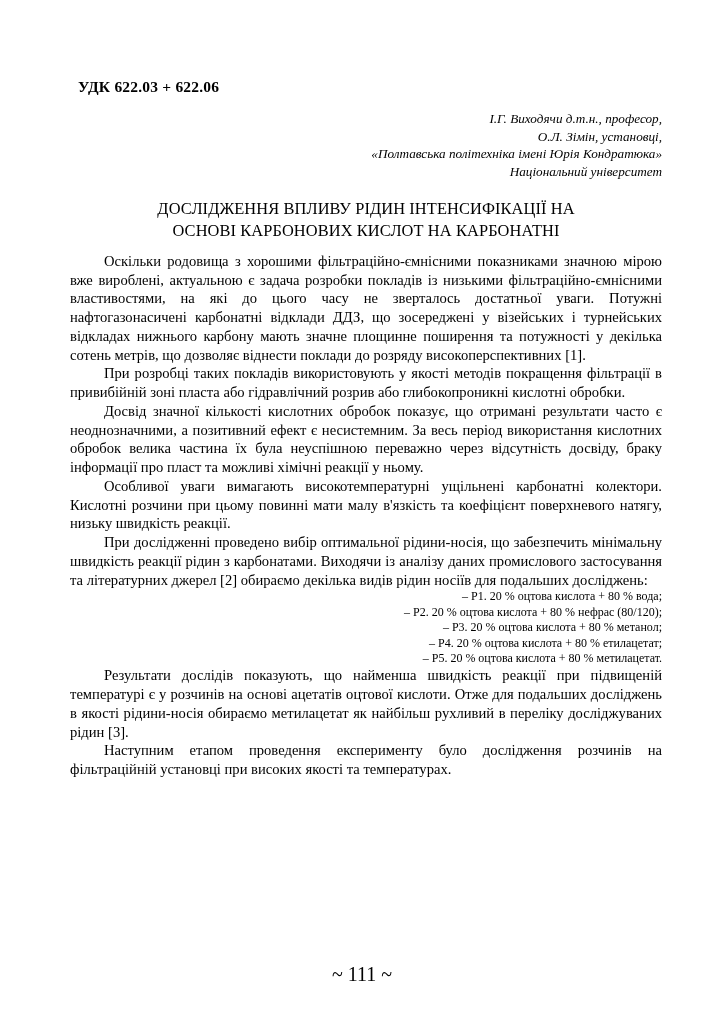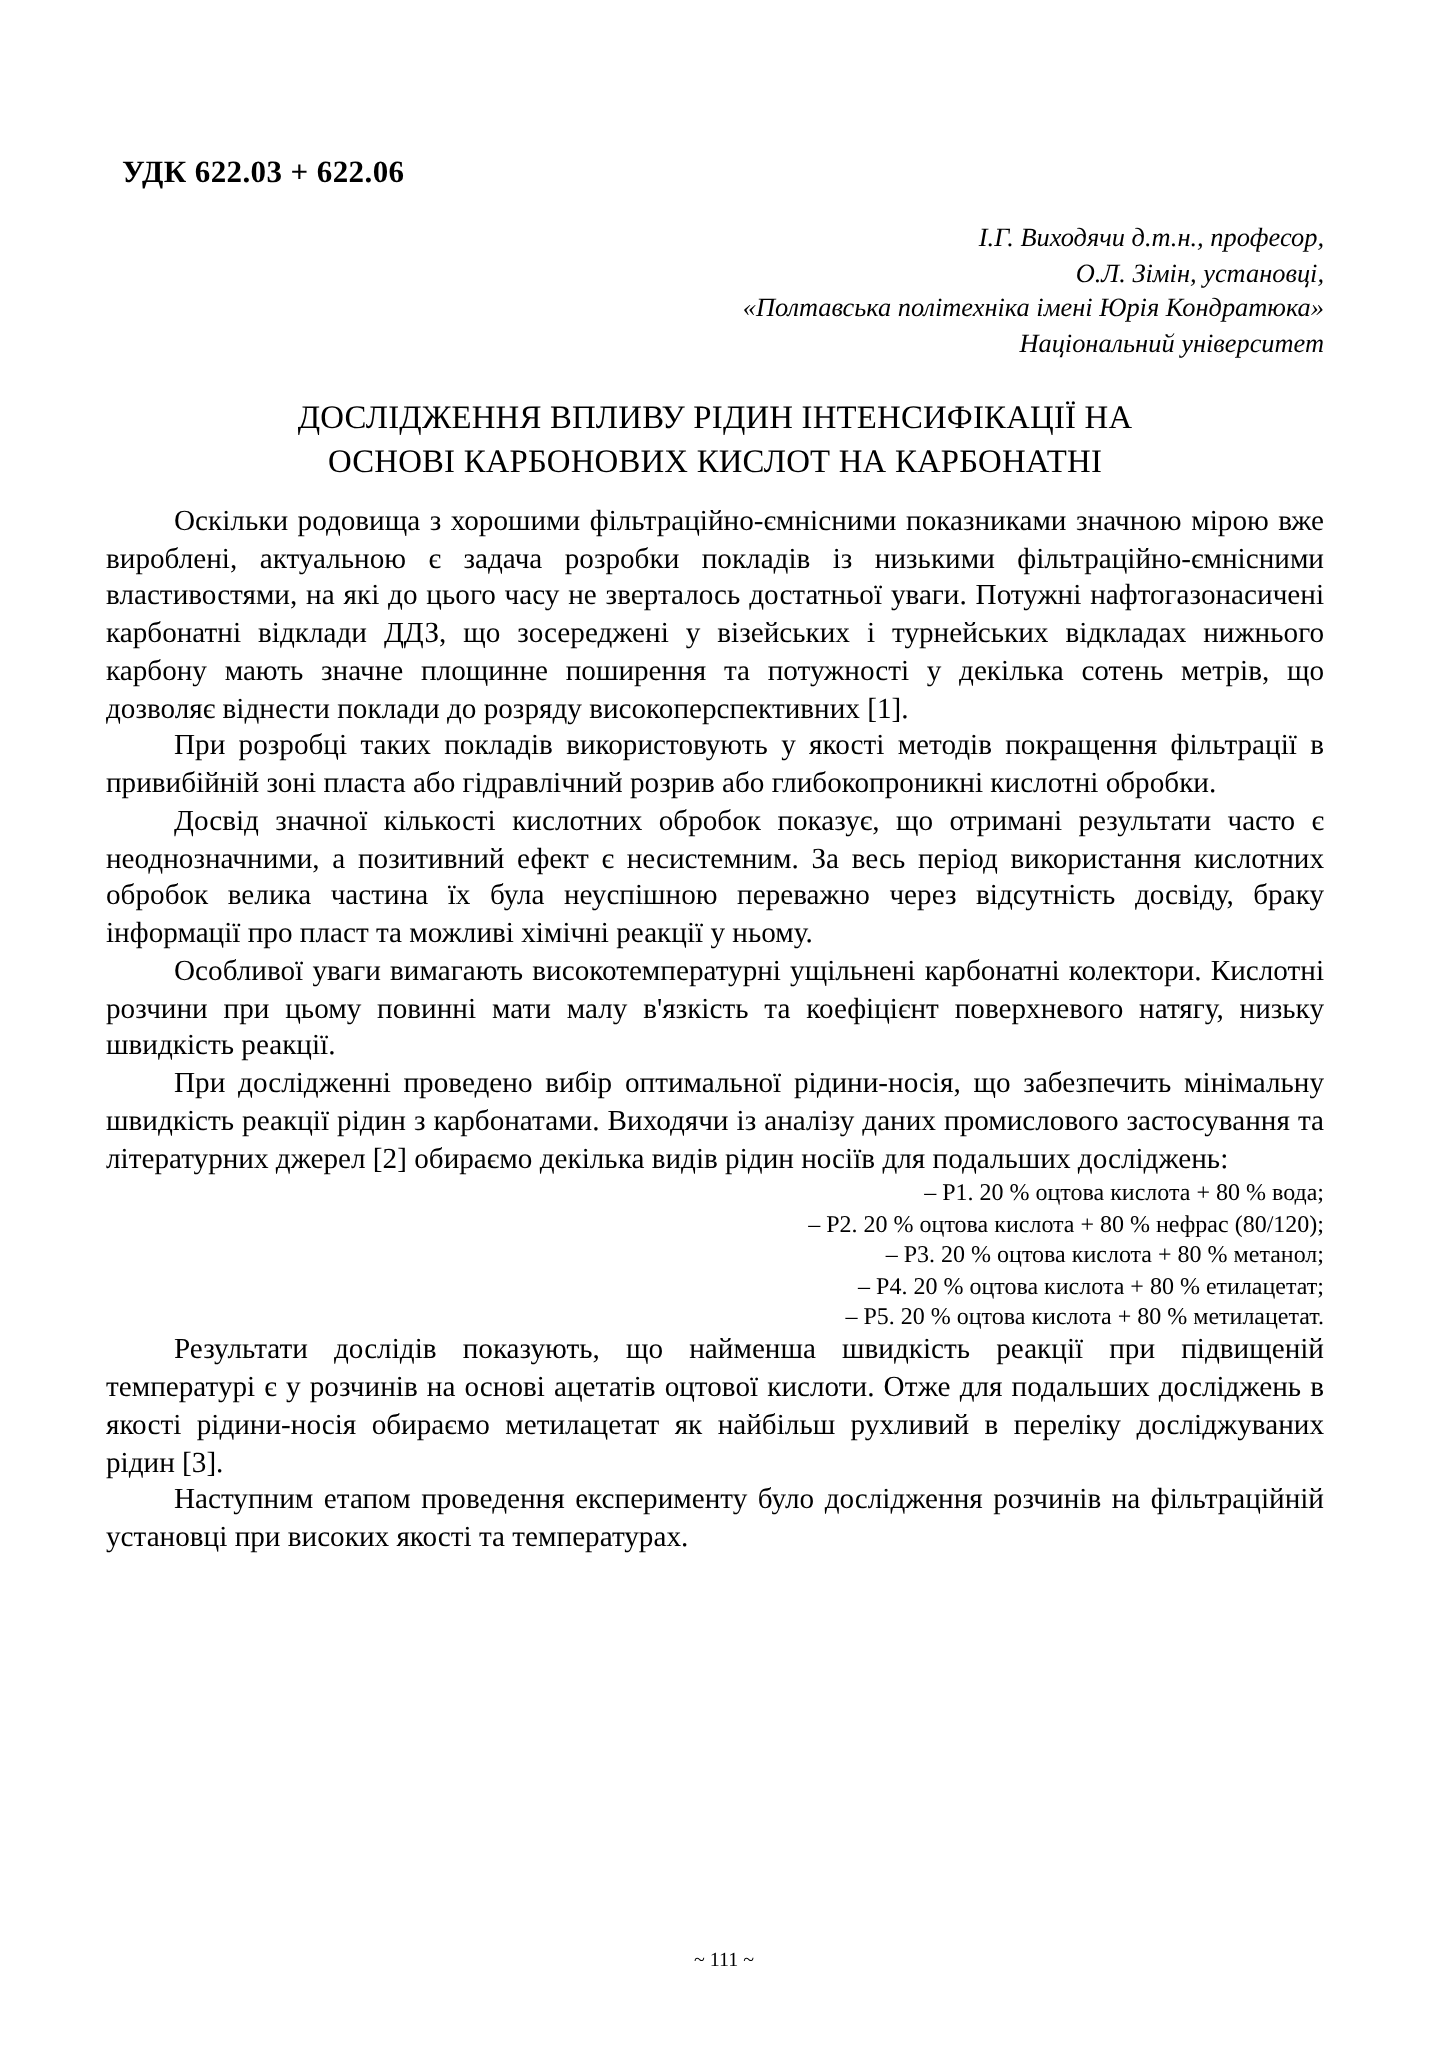--- a/index.html
+++ b/index.html
@@ -11,21 +11,21 @@
     height: 1024px;
     background: #ffffff;
     font-family: "Liberation Serif", "DejaVu Serif", serif;
     color: #000000;
   }
   .page {
     position: relative;
     width: 724px;
     height: 1024px;
     box-sizing: border-box;
-    padding: 78px 62px 30px 53px;
+    padding: 78px 62px 30px 70px;
   }
   .udk {
     font-size: 15.5px;
     font-weight: bold;
     letter-spacing: 0.2px;
     margin: 0 0 14px 8px;
   }
   .authors {
     text-align: right;
     font-style: italic;
@@ -65,21 +65,21 @@
     line-height: 1.285;
     text-indent: 34px;
     text-align: right;
   }
   .footer {
     position: absolute;
     left: 0;
     right: 0;
     bottom: 38px;
     text-align: center;
-    font-size: 10px;
+    font-size: 20px;
   }
 </style>
 </head>
 <body>
 
 <div class="page">
 
   <div class="udk">УДК 622.03 + 622.06</div>
 
   <div class="authors">

